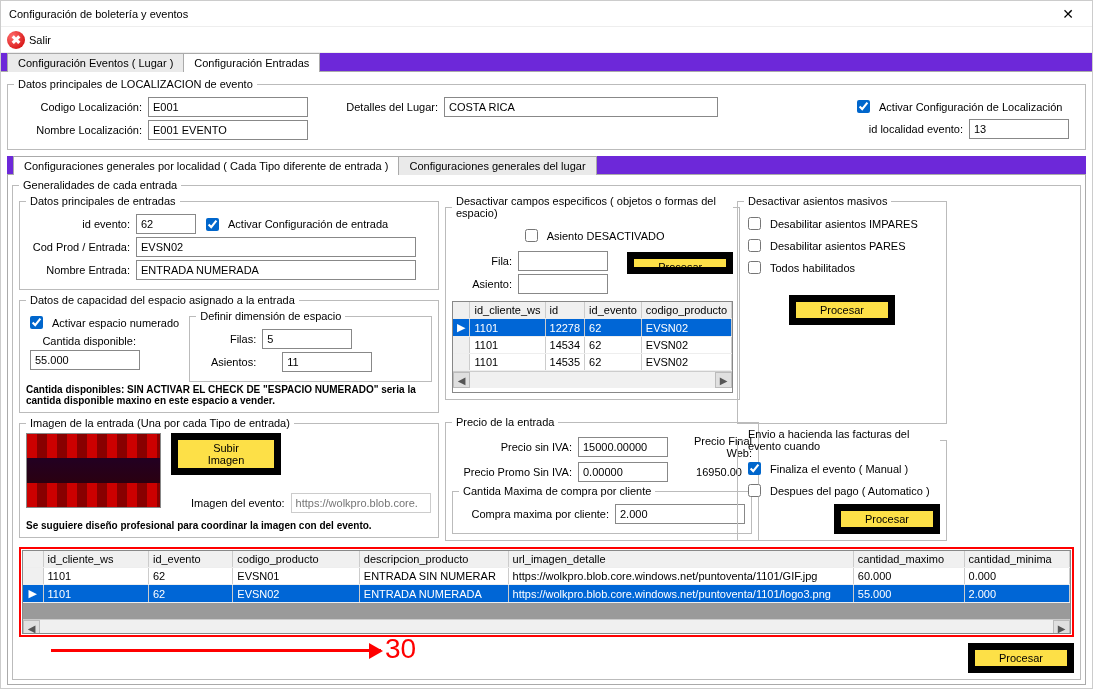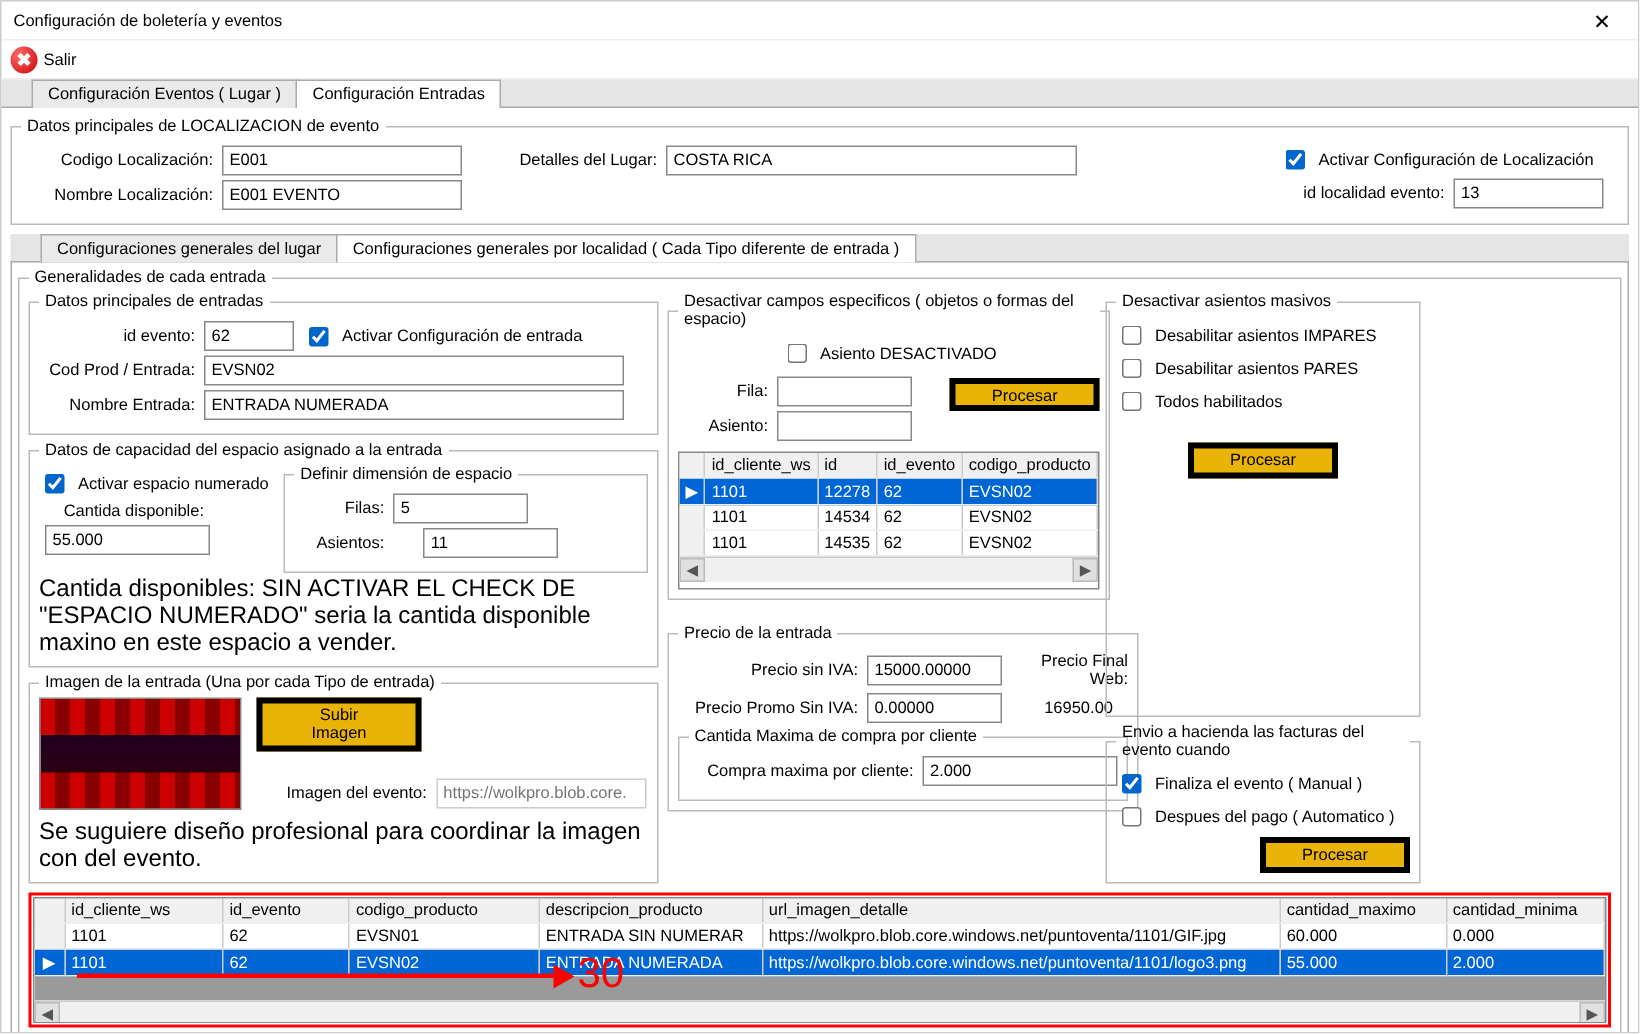--- a/index.html
+++ b/index.html
@@ -3,39 +3,39 @@
 <meta charset="utf-8">
 <style>
 * { box-sizing: border-box; font-family: "Segoe UI", Tahoma, sans-serif; font-size: 11px; }
 body { margin: 0; background: #fff; color: #000; }
 .window { width: 1093px; height: 689px; border: 1px solid #ccc; display: flex; flex-direction: column; position: relative; }
 .titlebar { height: 26px; display: flex; align-items: center; padding: 0 8px; border-bottom: 1px solid #eee; gap: 36px; }
 .titlebar .title { flex: 1; }
 .titlebar .close { width: 32px; text-align: center; font-size: 14px; cursor: pointer; }
 .toolbar { height: 26px; display: flex; align-items: center; padding: 0 6px; border-bottom: 1px solid #eee; gap: 4px; }
 .salir-icon { width: 18px; height: 18px; border-radius: 50%; background: radial-gradient(circle at 30% 30%, #ff6b6b, #c00); display: flex; align-items: center; justify-content: center; color: #fff; font-weight: bold; font-size: 12px; }
-.tabs { display: flex; padding-left: 20px; background: #e5e5e5; }
+.tabs { display: flex; padding-left: 6px; background: #6d28d9; }
 .tab { padding: 3px 10px; border: 1px solid #aaa; background: #eaeaea; border-bottom: none; cursor: pointer; margin-right: -1px; position: relative; }
 .tab.active { background: #fff; z-index: 2; }
 .tab-body { flex: 1; border-top: 1px solid #aaa; margin-top: -1px; padding: 6px; overflow: hidden; }
 fieldset { border: 1px solid #bbb; padding: 4px 6px 6px 6px; margin: 0; }
 legend { padding: 0 4px; }
 .row { display: flex; align-items: center; gap: 6px; margin: 3px 0; }
 .lbl { text-align: right; }
 input[type=text] { border: 1px solid #888; height: 20px; padding: 0 4px; background: #fff; }
 input[type=text][readonly] { color: #888; border: 1px solid #ccc; }
 input[type=checkbox] { accent-color: #0066cc; width: 13px; height: 13px; }
-button { border: 4px solid #000000; background: #eab308; padding: 2px 24px; cursor: pointer; min-width: 70px; }
+button { border: 7px solid #000000; background: #fde047; padding: 2px 24px; cursor: pointer; min-width: 70px; }
 .grid { border: 1px solid #888; background: #fff; overflow: auto; }
 .grid table { border-collapse: collapse; width: 100%; }
 .grid th, .grid td { border-right: 1px solid #ccc; border-bottom: 1px solid #eee; padding: 2px 4px; text-align: left; white-space: nowrap; }
 .grid th { background: #f0f0f0; font-weight: normal; }
 .grid tr.selected td { background: #0066d6; color: #fff; }
 .grid .rowheader { width: 20px; background: #f0f0f0; border-right: 1px solid #ccc; text-align: center; }
-.note { font-weight: normal; font-size: 16px; }
+.note { font-weight: bold; font-size: 10px; }
 .img-preview { width: 135px; height: 75px; background: linear-gradient(#1a0033, #330000); position: relative; border: 1px solid #888; overflow: hidden; }
 .img-preview::before, .img-preview::after { content: ""; position: absolute; left: 0; right: 0; height: 24px; background: repeating-linear-gradient(90deg, #c00 0 10px, #800 10px 20px); }
 .img-preview::before { bottom: 0; }
 .img-preview::after { top: 0; transform: scaleY(-1); }
 .hscroll { height: 17px; background: #f0f0f0; border-top: 1px solid #ccc; display: flex; }
 .hscroll-btn { width: 17px; background: #e0e0e0; border: 1px solid #bbb; display:flex; align-items:center; justify-content:center; font-size:10px; color:#555;}
 .hscroll-track { flex: 1; }
 .annot-arrow { position: absolute; left: 50px; top: 648px; width: 330px; height: 3px; background: #ff0000; }
 .annot-arrow::after { content: ""; position: absolute; right: -2px; top: -6px; border-left: 14px solid #ff0000; border-top: 8px solid transparent; border-bottom: 8px solid transparent; }
 .annot-text { position: absolute; left: 384px; top: 632px; color: #ff0000; font-size: 28px; font-weight: normal; }
@@ -87,22 +87,22 @@
           </div>
           <div class="row">
             <span class="lbl" style="width:110px">id localidad evento:</span>
             <input type="text" style="width: 100px;" value="13">
           </div>
         </div>
       </div>
     </fieldset>
 
     <div class="tabs" style="margin-top:6px;">
+      <div class="tab active">Configuraciones generales por localidad ( Cada Tipo diferente de entrada )</div>
       <div class="tab">Configuraciones generales del lugar</div>
-      <div class="tab active">Configuraciones generales por localidad ( Cada Tipo diferente de entrada )</div>
     </div>
     <div class="tab-body" style="padding:4px; border:1px solid #aaa; border-top:1px solid #aaa;">
 
       <fieldset>
         <legend>Generalidades de cada entrada</legend>
 
         <div style="display:flex; gap:6px;">
 
           <div style="width:420px; display:flex; flex-direction:column; gap:4px;">
             <fieldset>

